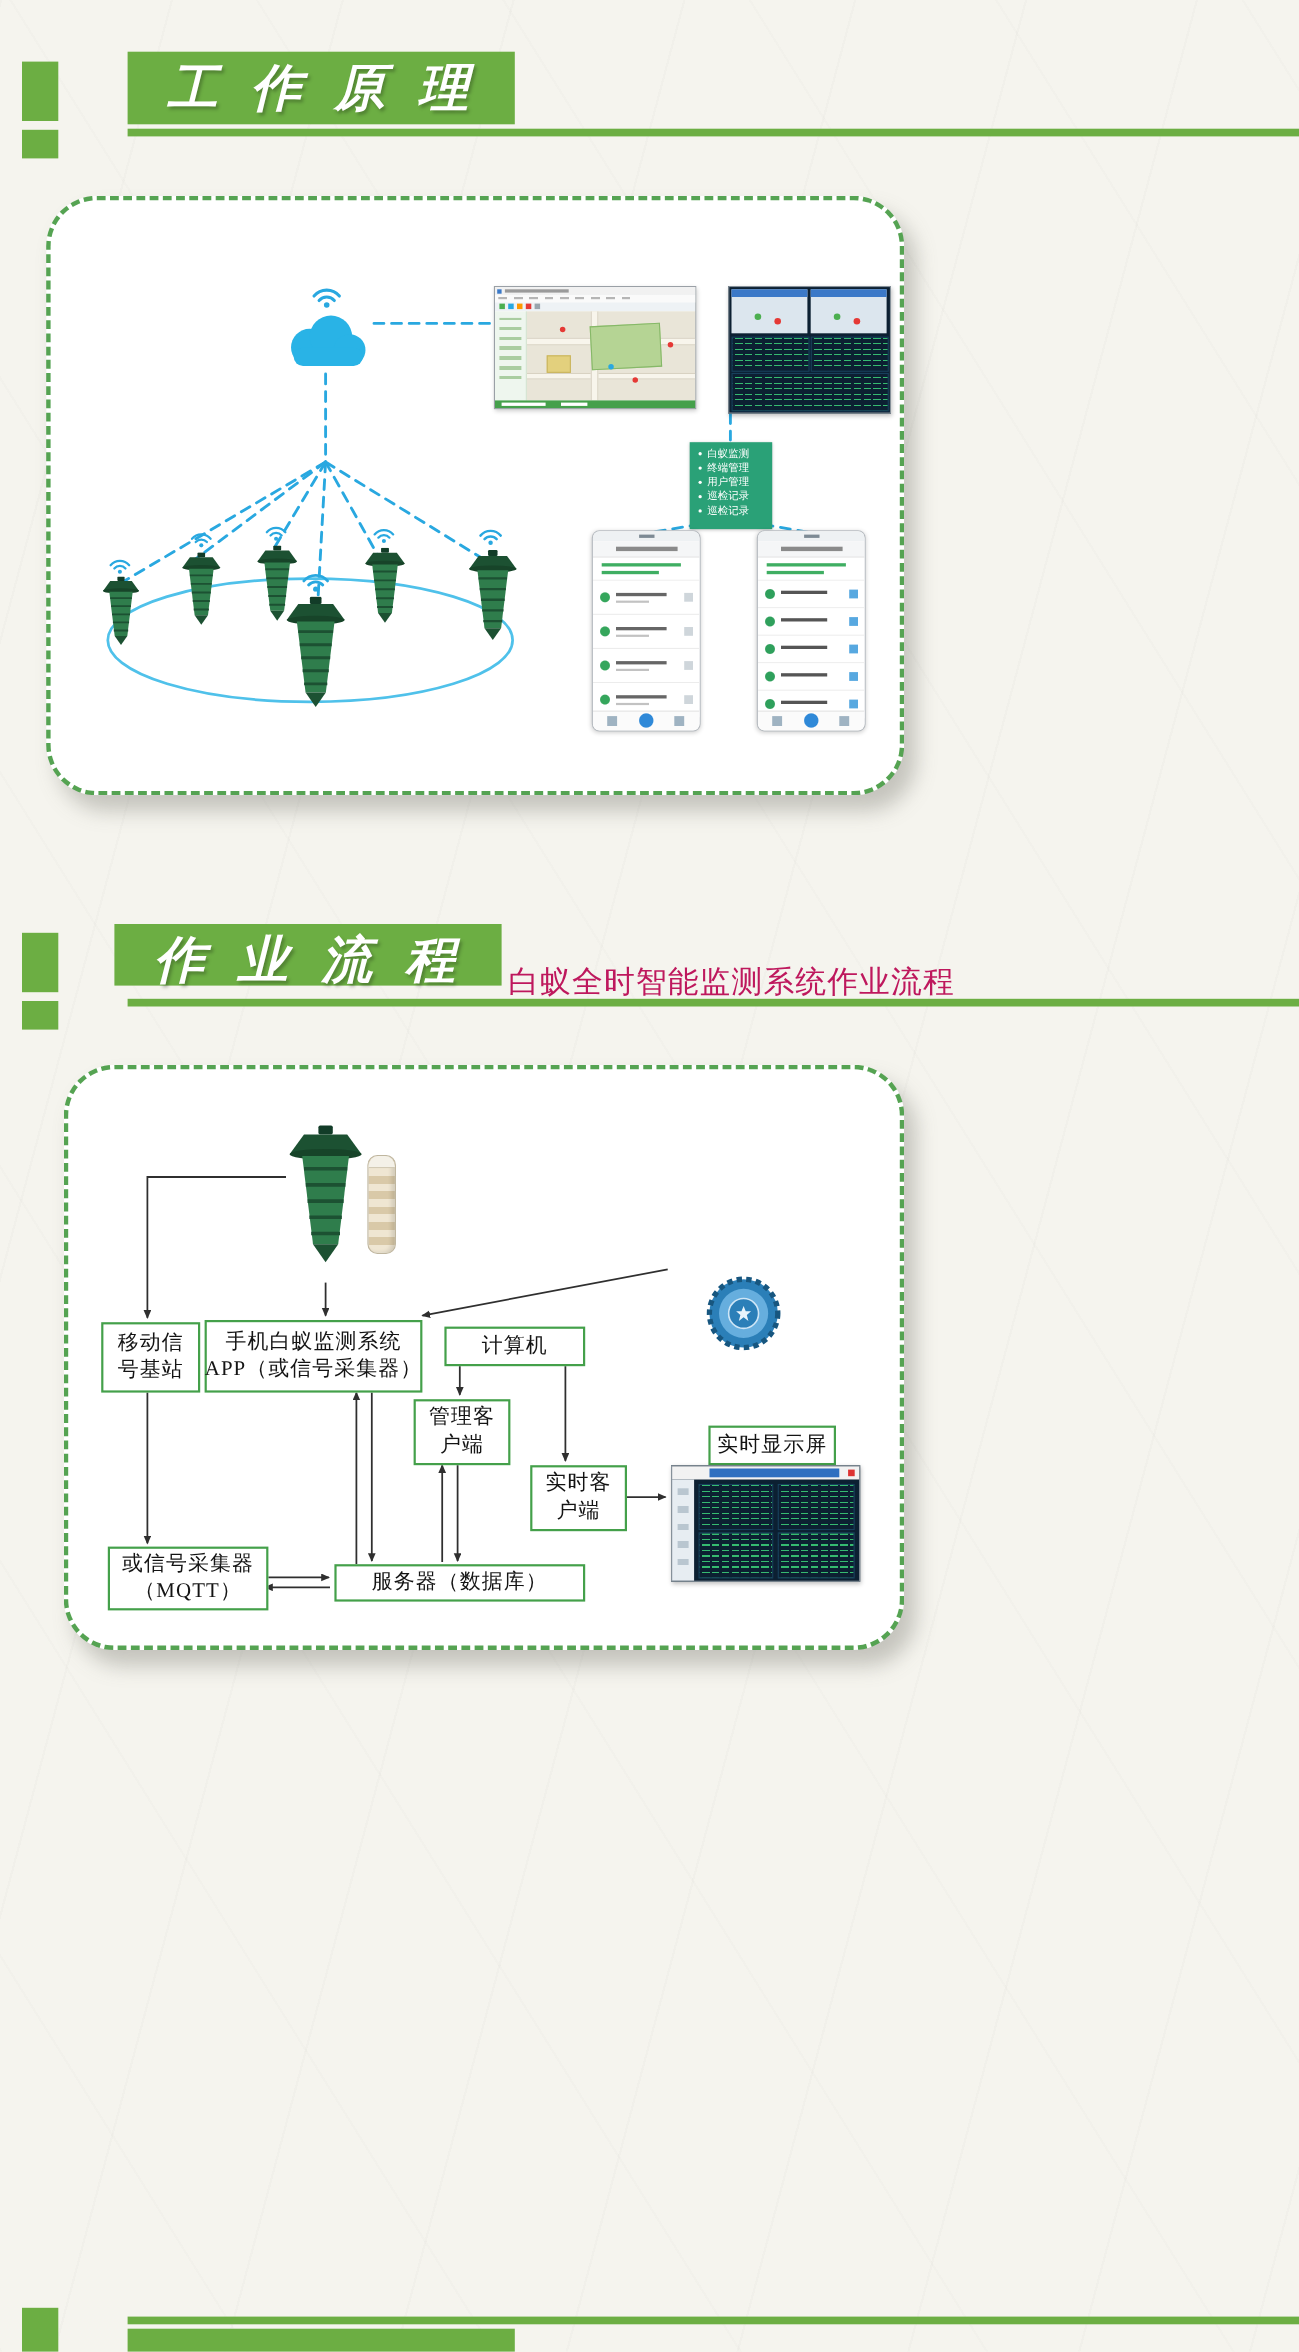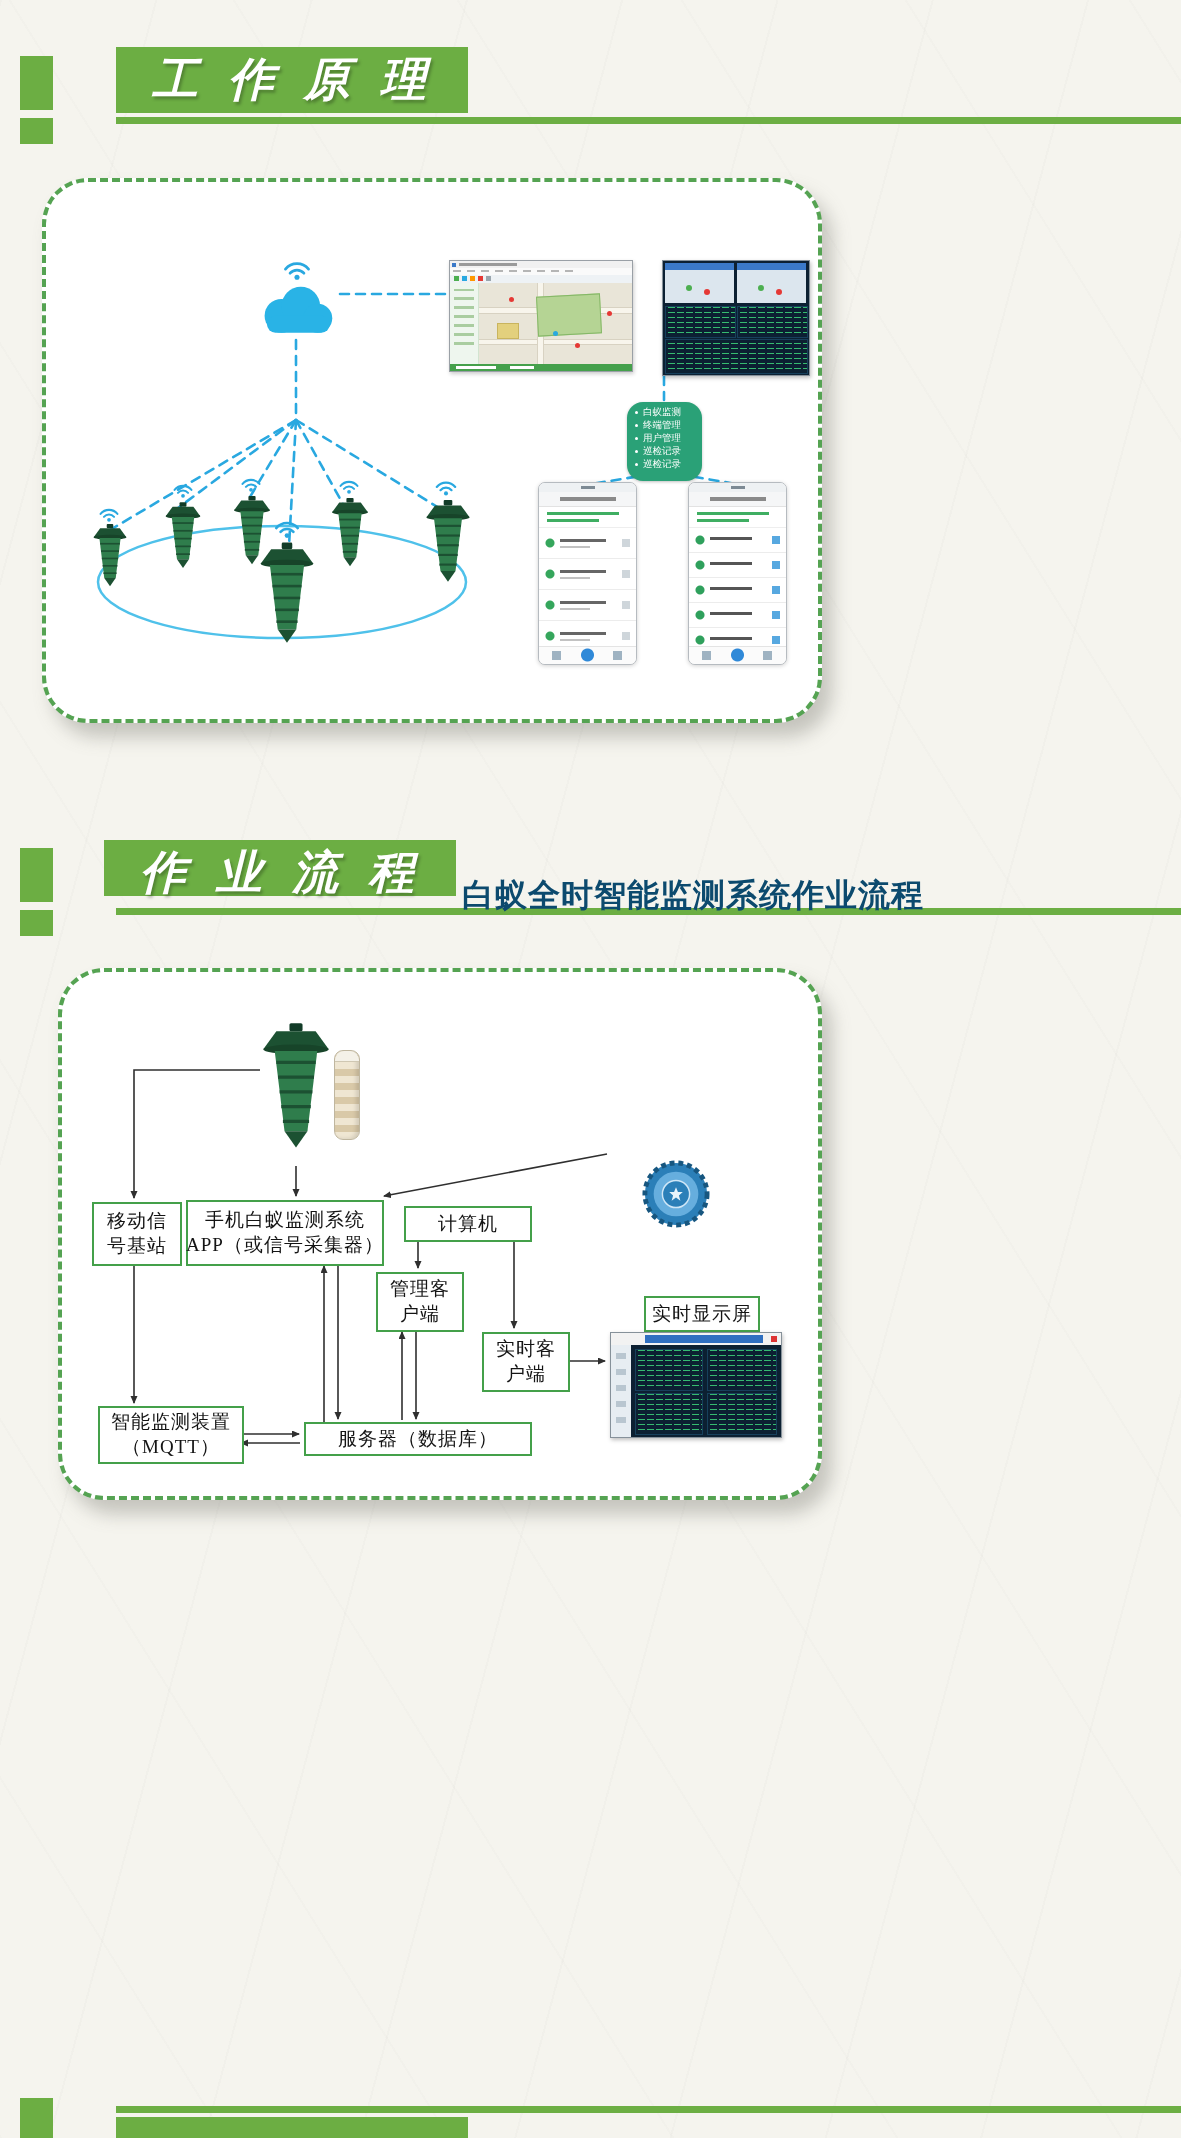--- a/index.html
+++ b/index.html
@@ -15,37 +15,37 @@
       repeating-linear-gradient(58deg, rgba(0,0,0,.011) 0 2px, transparent 2px 190px);
   }
   .abs{position:absolute;}
   .band{background:#6cae43;margin-left:12px;}
   .hdr-title{
     color:#fff;font-family:"Liberation Serif",serif;font-weight:bold;font-style:italic;
     font-size:46px;letter-spacing:30px;text-align:center;line-height:66px;
     text-shadow:2px 3px 3px rgba(0,0,0,.25);text-indent:24px;white-space:nowrap;
   }
   .subtitle{
-    font-family:"Liberation Serif",serif;font-weight:bold;font-size:32px;color:#0c4a6e;
+    font-family:"Liberation Serif",serif;font-weight:normal;font-size:28px;color:#be185d;
     letter-spacing:1px;white-space:nowrap;
   }
   .dashed-box{
     background:#fff;border:4px dashed #55a352;border-radius:46px;
     box-shadow:10px 14px 18px rgba(110,110,100,.35);
   }
   
   .fbox{
     position:absolute;background:#fff;border:2px solid #44a04a;
     display:flex;flex-direction:column;align-items:center;justify-content:center;
     font-family:"Liberation Serif",serif;font-size:19px;color:#141414;
     line-height:1.3;text-align:center;letter-spacing:1px;white-space:nowrap;
   }
   
   .feature-menu{
-    background:#2aa177;border-radius:16px;padding:4px 0 3px;
+    background:#2aa177;border-radius:0;padding:4px 0 3px;
     box-shadow:0 1px 3px rgba(0,0,0,.25);
   }
   .menu-row{display:flex;align-items:center;gap:5px;height:13px;padding-left:8px;color:#fff;font-size:9.5px;white-space:nowrap;}
   .mdot{width:3px;height:3px;border-radius:50%;background:#fff;flex:0 0 auto;}
   
   .phone{background:#fff;border:1px solid #b6bbc0;border-radius:7px;overflow:hidden;box-shadow:0 1px 4px rgba(0,0,0,.18);}
   .p-status{height:9px;background:linear-gradient(#7d8a94 0 0) no-repeat 42px 3px/14px 3px,#eef1f3;}
   .p-title{height:14px;border-bottom:1px solid #e2e2e2;background:linear-gradient(#8a8a8a 0 0) no-repeat center 5px/56px 4px,#f5f6f7;}
   .p-banner{height:20px;border-bottom:1px solid #eee;background:
     linear-gradient(#3fae62 0 0) no-repeat 8px 5px/72px 3px,
@@ -330,21 +330,21 @@
   <div class="abs darkshot" style="left:548px;top:360px;width:170px;height:104px">
     <div class="rt-top"></div>
     <div class="rt-left"></div>
     <div class="ggrid" style="left:24px;top:16px;width:66px;height:40px"></div>
     <div class="ggrid" style="left:96px;top:16px;width:68px;height:40px"></div>
     <div class="ggrid" style="left:24px;top:60px;width:66px;height:40px"></div>
     <div class="ggrid" style="left:96px;top:60px;width:68px;height:40px"></div>
   </div>
 
   <div class="fbox" style="left:36px;top:434px;width:142px;height:54px">
-    <span>智能监测装置</span>
+    <span>或信号采集器</span>
     <span>（MQTT）</span>
   </div>
 
   <div class="fbox" style="left:242px;top:450px;width:224px;height:30px">
     <span>服务器（数据库）</span>
   </div>
 </div>
 
 <div class="abs band" style="left:8px;top:2098px;width:33px;height:40px"></div>
 <div class="abs band" style="left:104px;top:2106px;width:1077px;height:7px"></div>

